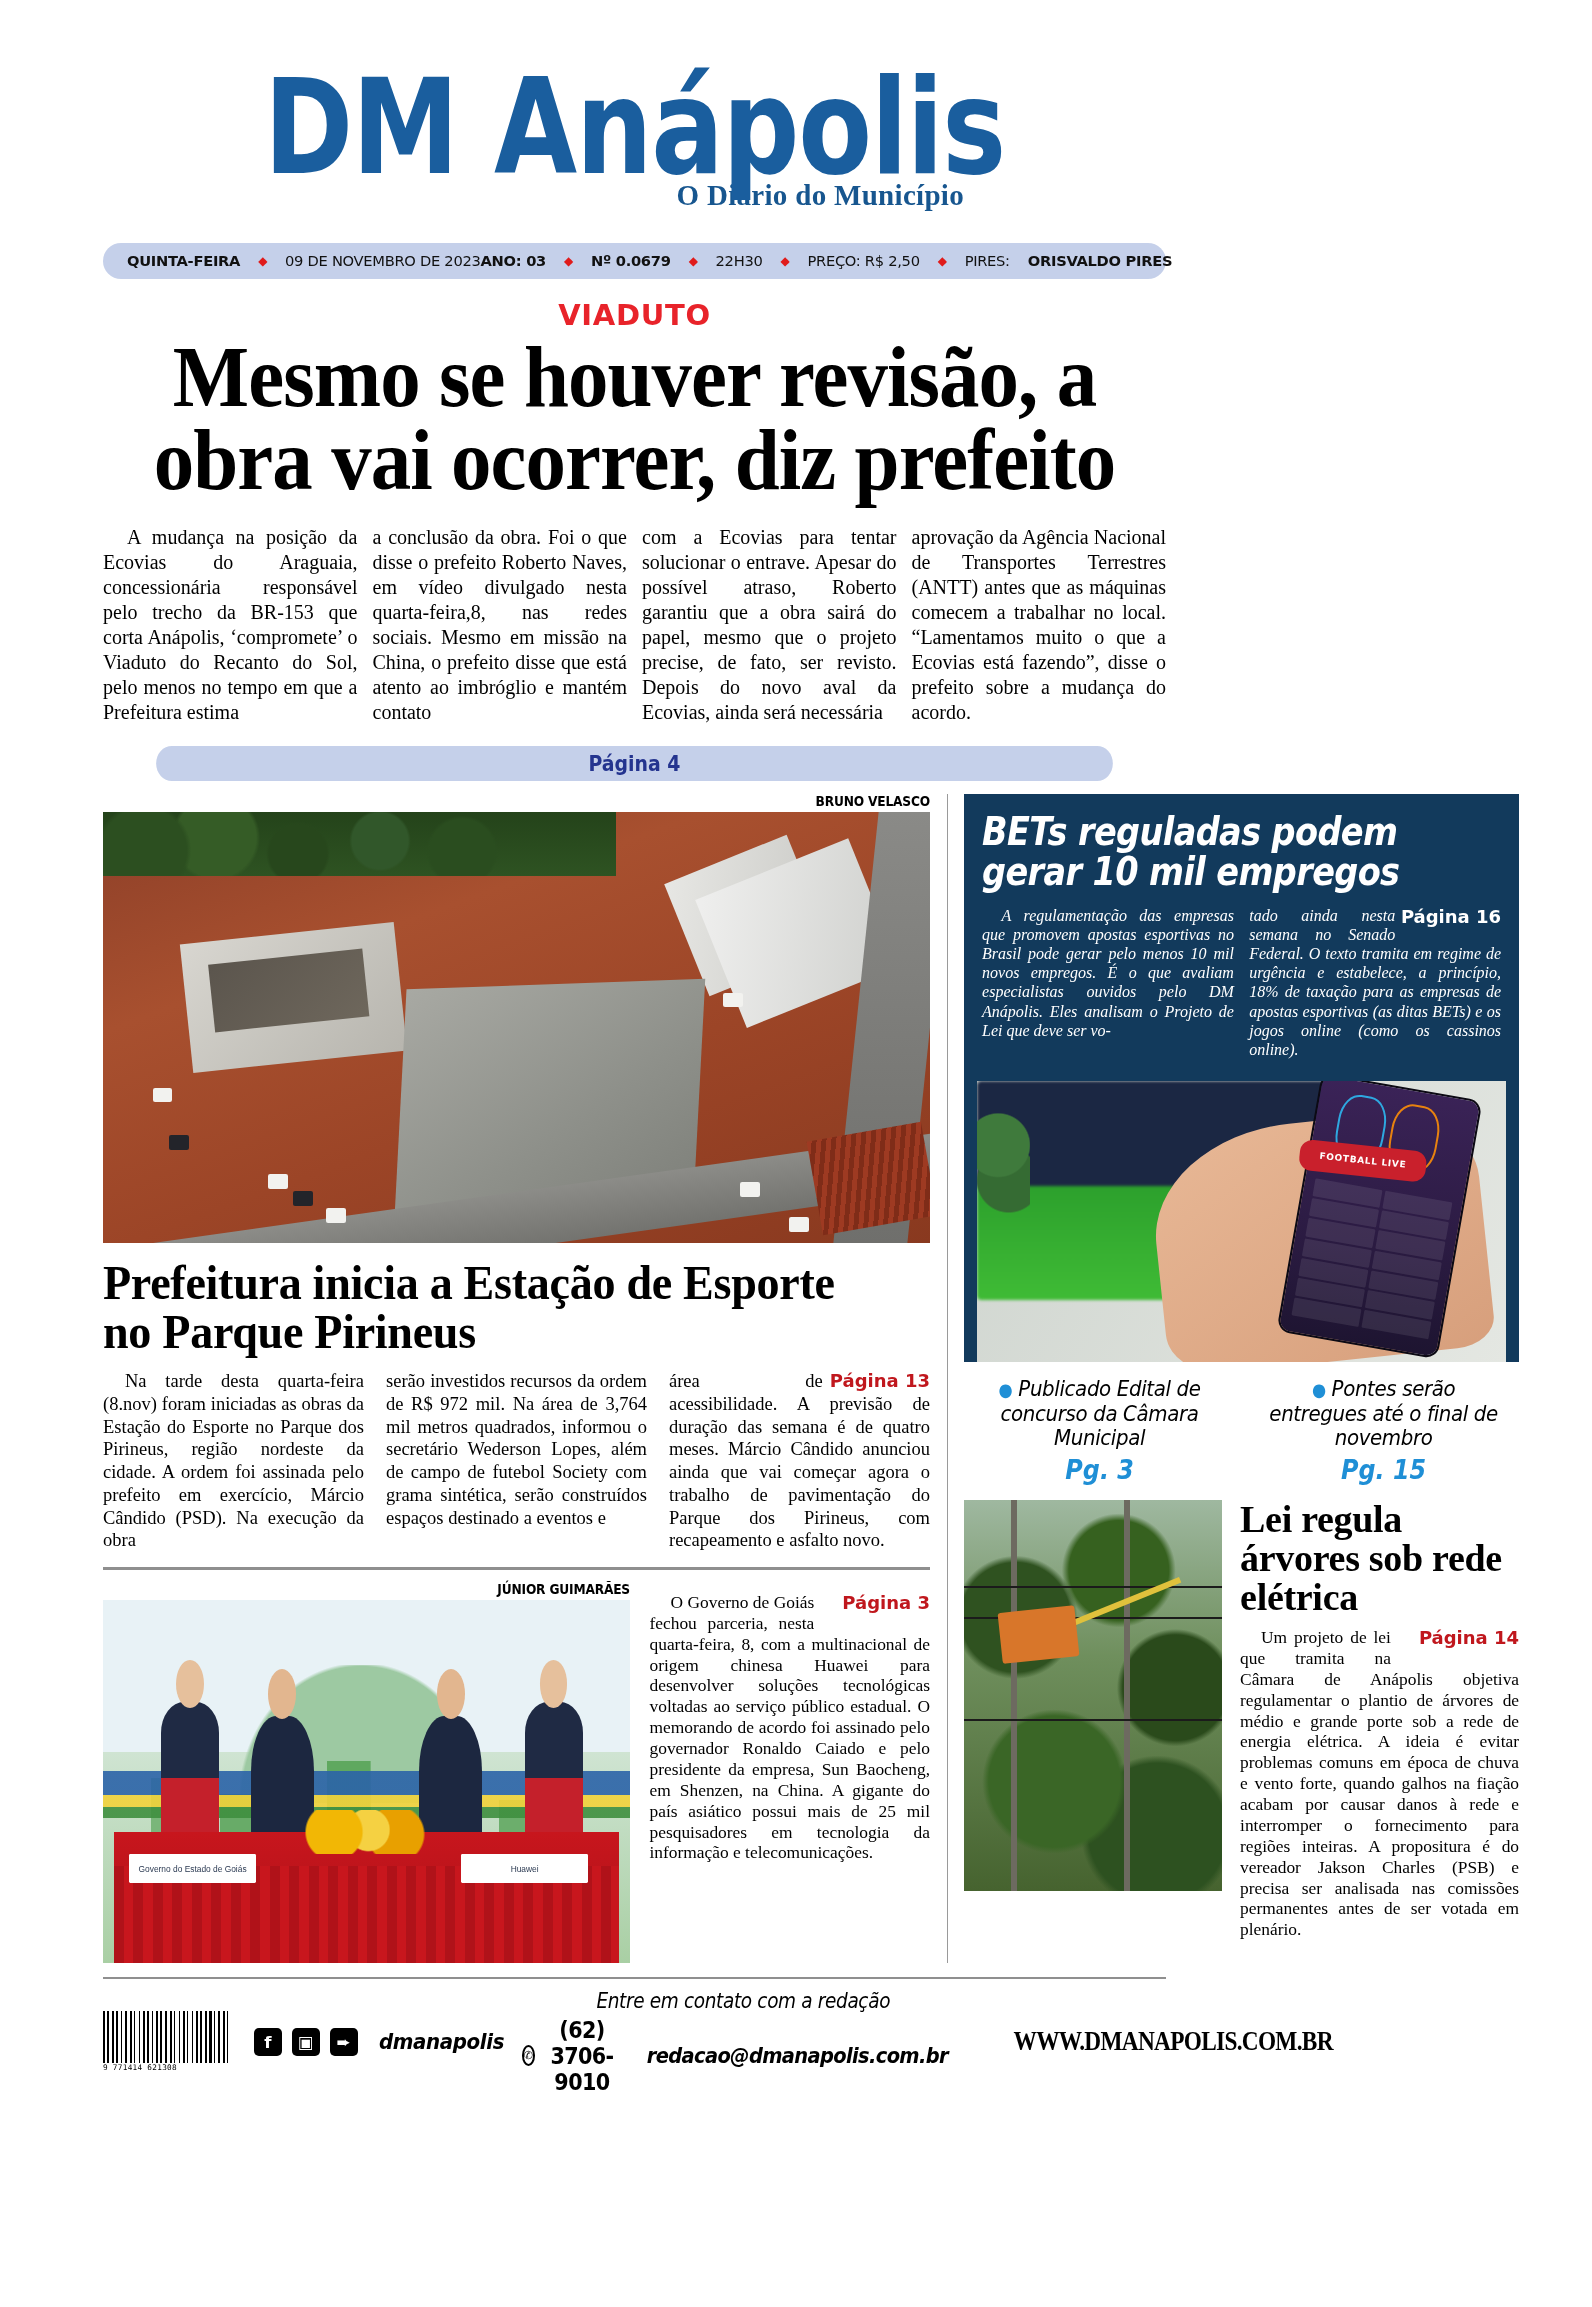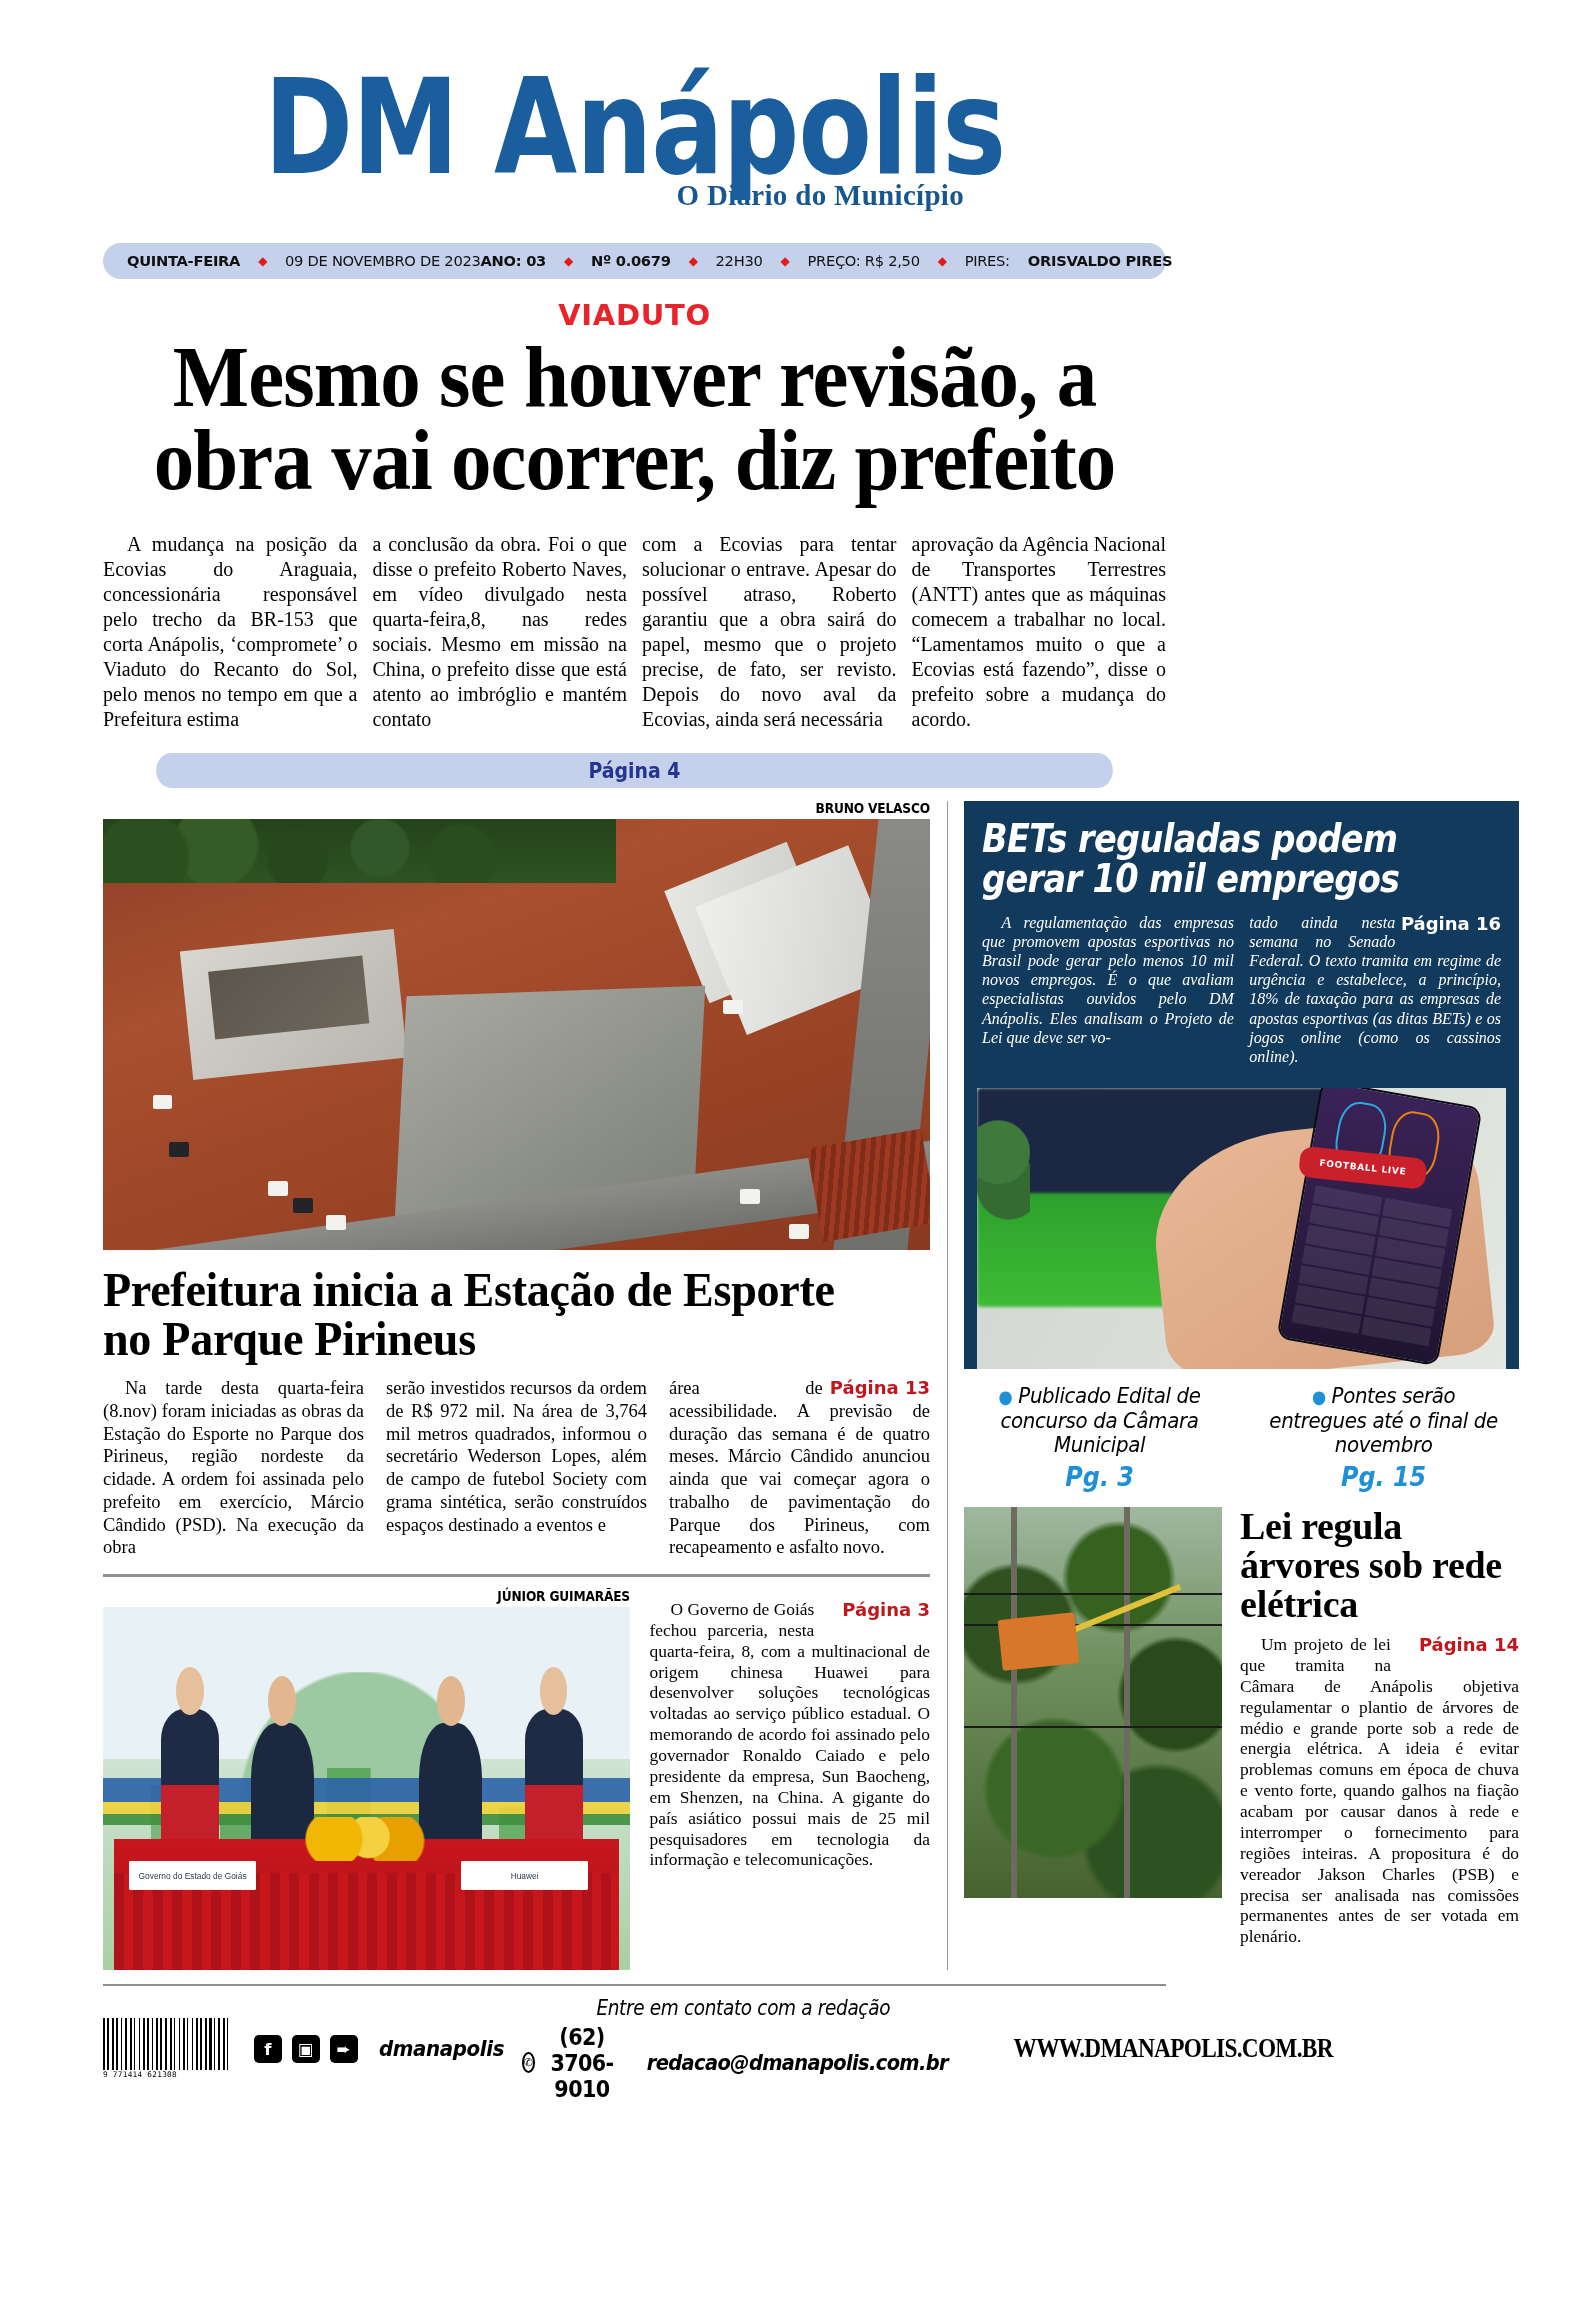--- a/index.html
+++ b/index.html
@@ -72,21 +72,21 @@
     font-family: "Liberation Serif", serif;
     font-weight: 700;
     font-size: 87px;
     line-height: 0.95;
     text-align: center;
     letter-spacing: -1px;
     transform: scaleX(0.93);
     margin-top: 4.2px;
   }
   .lead-body {
-    margin-top: 30px;
+    margin-top: 23px;
     display: grid;
     grid-template-columns: repeat(4, 1fr);
     gap: 0 15px;
   }
   .lead-body p {
     font-size: 20px;
     line-height: 1.255;
     text-align: justify;
     text-indent: 24px;
     hyphens: none;

